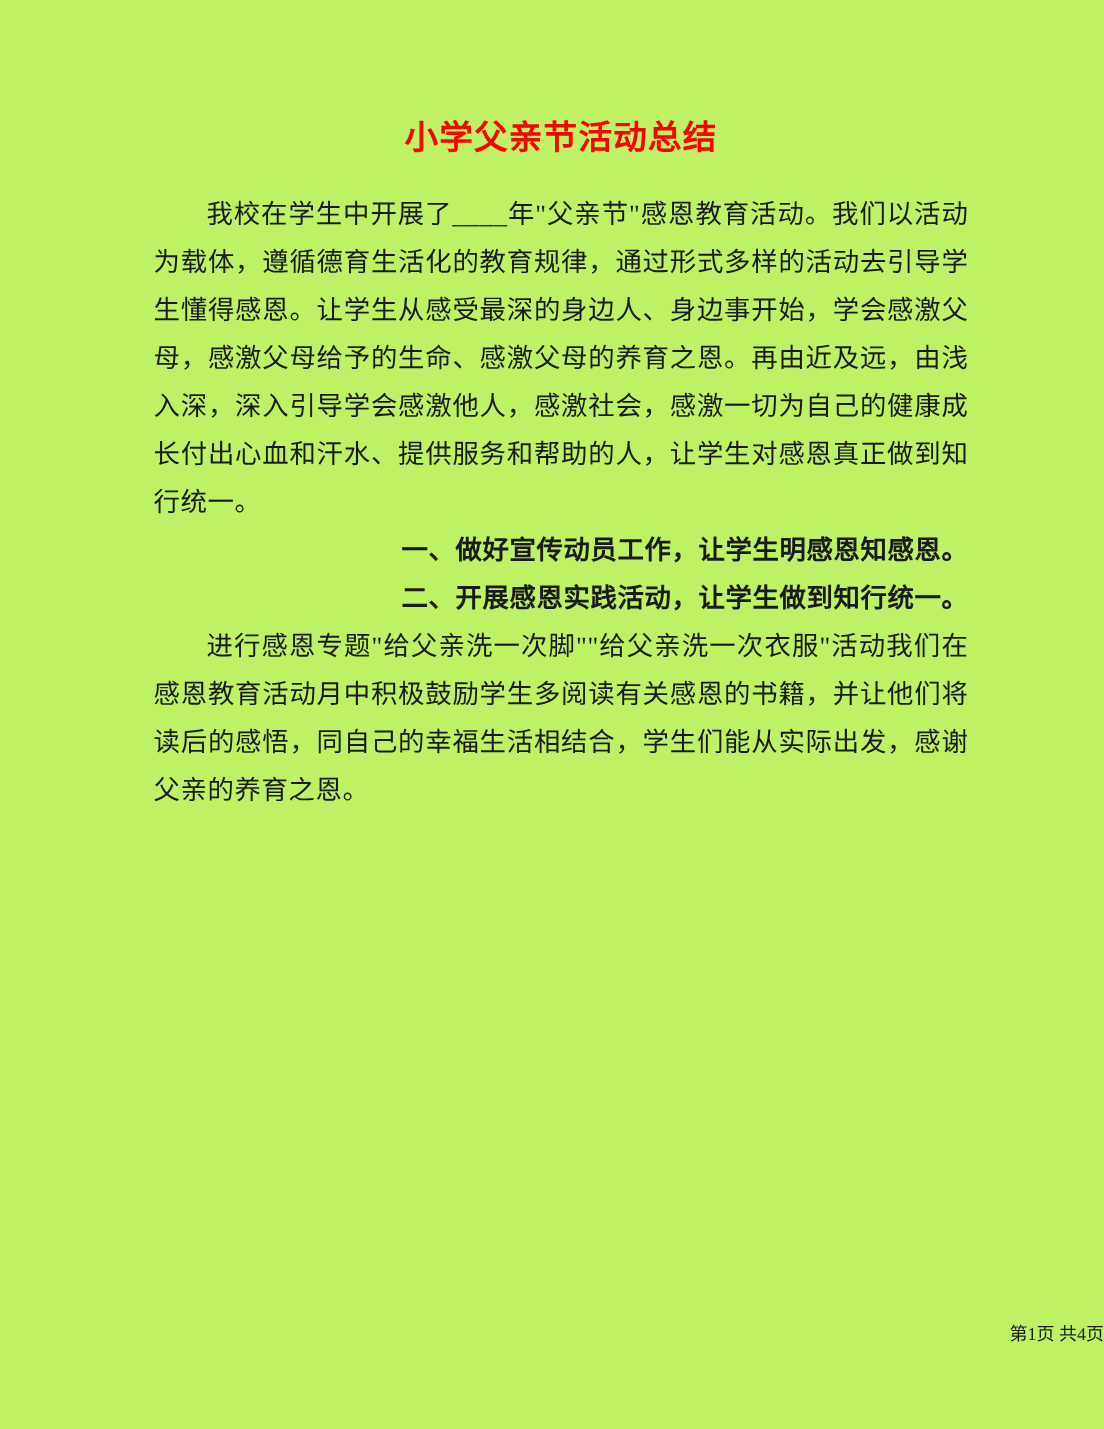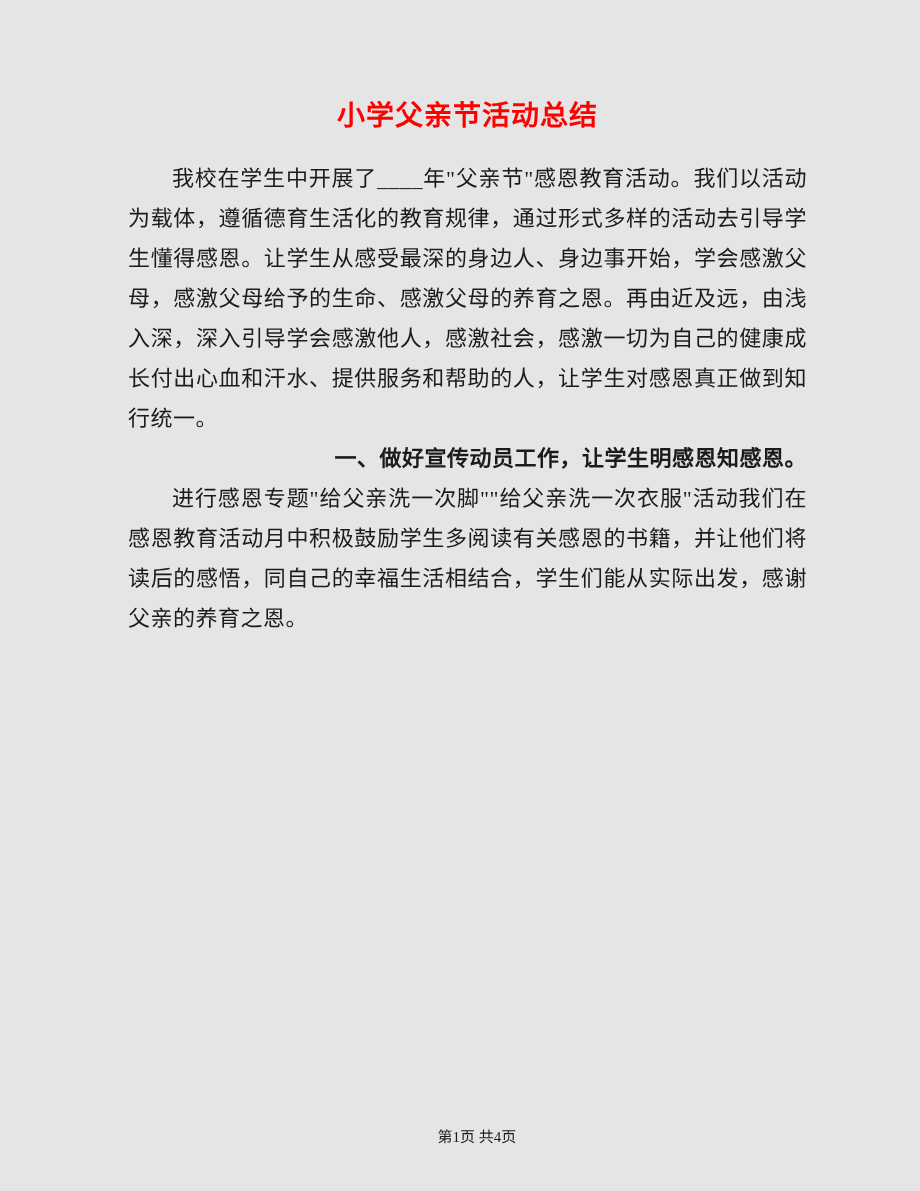--- a/index.html
+++ b/index.html
@@ -4,21 +4,21 @@
 <style>
   html, body {
     margin: 0;
     padding: 0;
     background: #ffffff;
   }
   .page {
     position: relative;
     width: 920px;
     height: 1191px;
-    background: #e5e5e5;
+    background: #bef264;
     overflow: hidden;
     font-family: "Liberation Serif", "DejaVu Serif", serif;
     color: #1b1b1b;
   }
   .content {
     padding: 93px 113px 0 128px;
   }
   .doc-title {
     margin: 0;
     font-size: 28px;
@@ -47,38 +47,39 @@
     line-height: 40px;
     text-indent: 2em;
     letter-spacing: 0.5px;
     font-weight: bold;
     text-align: right;
   }
   .page-footer {
     position: absolute;
     left: 0;
     right: 0;
-    bottom: 45px;
-    text-align: center;
+    bottom: 69px;
+    text-align: right;
     font-size: 15px;
     line-height: 18px;
     color: #1b1b1b;
     margin-left: 34px;
   }
 </style>
 </head>
 <body>
 
 <div class="page">
   <div class="content">
     <h1 class="doc-title">小学父亲节活动总结</h1>
 
     <p class="para first">我校在学生中开展了____年"父亲节"感恩教育活动。我们以活动为载体，遵循德育生活化的教育规律，通过形式多样的活动去引导学生懂得感恩。让学生从感受最深的身边人、身边事开始，学会感激父母，感激父母给予的生命、感激父母的养育之恩。再由近及远，由浅入深，深入引导学会感激他人，感激社会，感激一切为自己的健康成长付出心血和汗水、提供服务和帮助的人，让学生对感恩真正做到知行统一。</p>
 
     <h2 class="heading">一、做好宣传动员工作，让学生明感恩知感恩。</h2>
 
 
+    <h2 class="heading">二、开展感恩实践活动，让学生做到知行统一。</h2>
 
     <p class="para">进行感恩专题"给父亲洗一次脚""给父亲洗一次衣服"活动我们在感恩教育活动月中积极鼓励学生多阅读有关感恩的书籍，并让他们将读后的感悟，同自己的幸福生活相结合，学生们能从实际出发，感谢父亲的养育之恩。</p>
   </div>
 
   <div class="page-footer">第1页 共4页</div>
 </div>
 
 </body></html>

